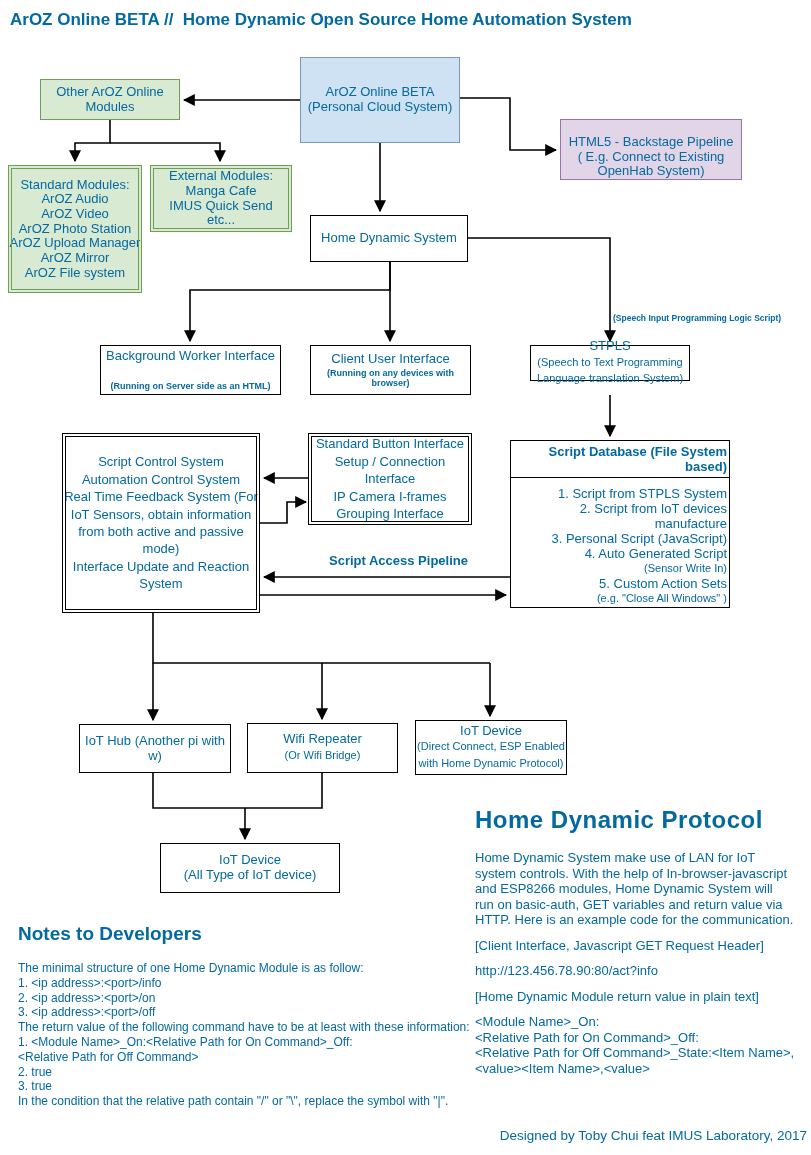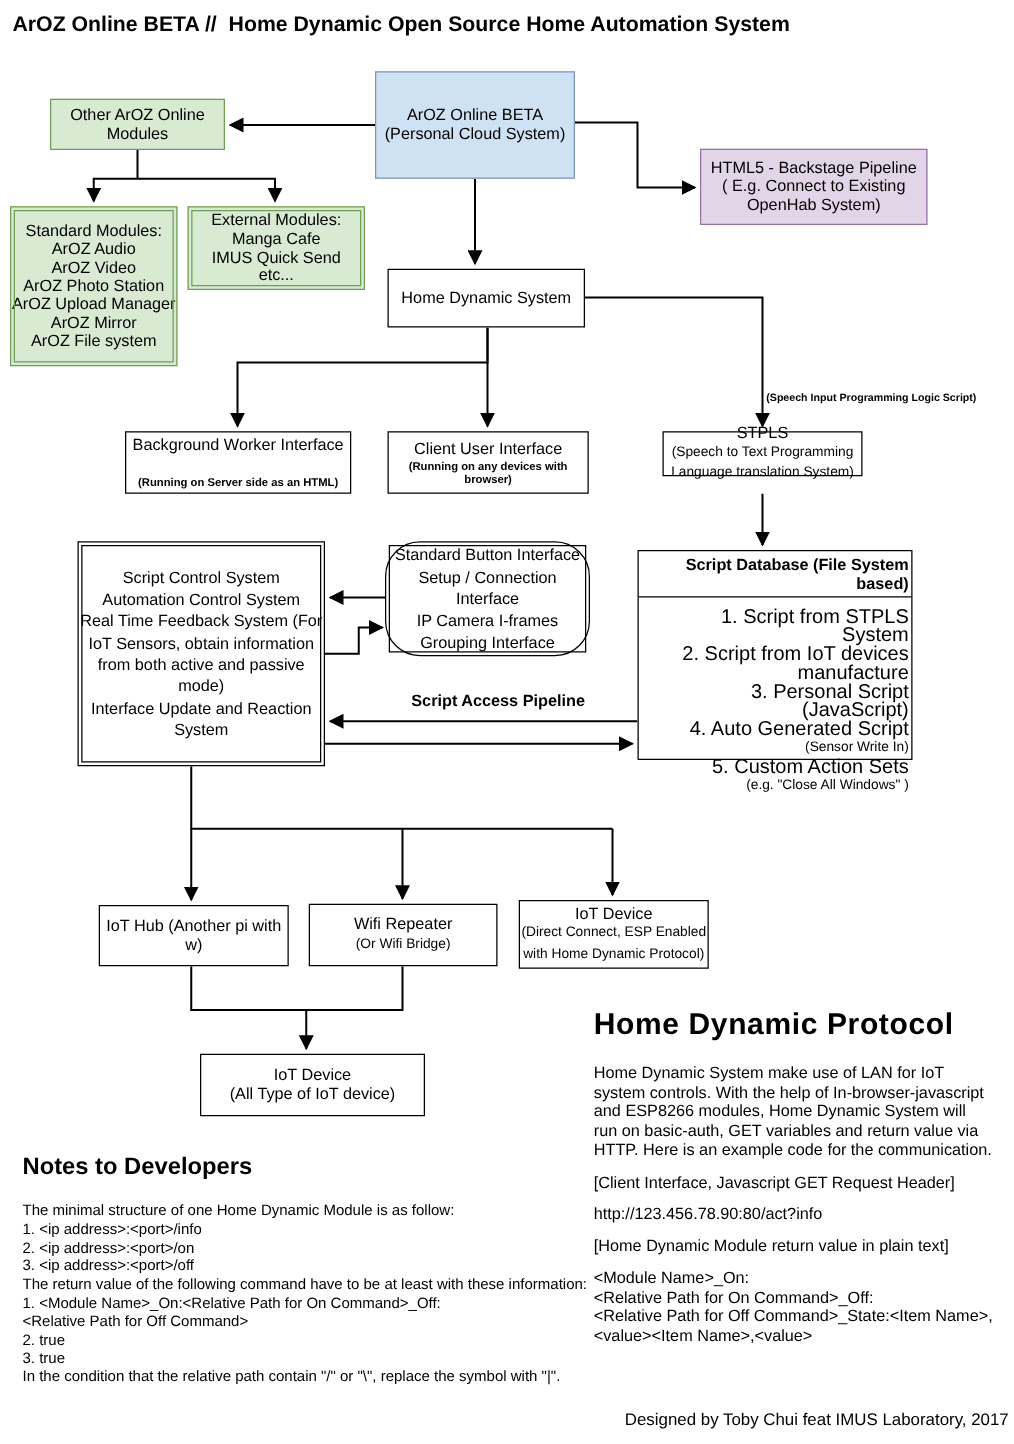--- a/index.html
+++ b/index.html
@@ -1,41 +1,41 @@
 <!DOCTYPE html>
 <html><head>
 <meta charset="utf-8">
 <style>
   html,body{margin:0;padding:0;background:#fff;}
   #canvas{position:relative;width:811px;height:1155px;background:#ffffff;overflow:hidden;
-          font-family:"Liberation Sans",sans-serif;color:#000000;}
+          font-family:"Liberation Sans",sans-serif;color:#0369a1;}
   #wires{position:absolute;left:0;top:0;z-index:0;}
   .node{position:absolute;box-sizing:border-box;border:1.6px solid #000;background:#fff;
         display:flex;flex-direction:column;align-items:center;justify-content:center;
         text-align:center;font-size:13px;line-height:1.13;z-index:1;}
   .pre{white-space:pre-line;}
   .double::before{content:"";position:absolute;inset:2px;border:1.5px solid currentColor;
         border-color:inherit;pointer-events:none;border-color:#000;}
   .green{background:#d9ead3;border-color:#6f9e55;}
   .green.double::before{border-color:#6f9e55;}
   .blue{background:#cfe2f3;border-color:#7b96bd;}
-  .purple{background:#e3d5e8;border-color:#9673a6;}
+  .purple{background:#e3d5e8;border-color:#9673a6;justify-content:flex-end;}
   .title{position:absolute;left:10px;top:10px;font-size:17px;font-weight:bold;white-space:pre;z-index:1;}
   .subsmall{font-size:9px;font-weight:bold;line-height:1.15;margin-top:1px;}
   .sub11{font-size:11px;line-height:1.5;}
   .lh-tall{line-height:1.34;}
   .floatlabel{position:absolute;font-weight:bold;z-index:1;}
   .stpls-note{left:613px;top:313px;width:185px;font-size:8.5px;text-align:left;}
   .sap-label{left:306px;top:553px;width:185px;font-size:13px;text-align:center;}
   
   .sdb{position:absolute;box-sizing:border-box;border:1.6px solid #000;background:#fff;z-index:1;
        font-size:13px;text-align:right;}
   .sdb-header{font-weight:bold;font-size:13px;padding:3px 2px 3px 6px;border-bottom:1.6px solid #000;}
   .sdb-list{padding:8px 2px 0 8px;}
-  .sdb-item{font-size:16px;line-height:15px;}
+  .sdb-item{font-size:13px;line-height:15px;}
   .sdb-item.small-item{font-size:11px;padding-left:14px;}
   
   .notes-heading{position:absolute;left:18px;top:923px;font-size:19px;font-weight:bold;z-index:1;}
   .notes-body{position:absolute;left:18px;top:961px;width:460px;font-size:12px;line-height:14.8px;z-index:1;}
   .proto{position:absolute;left:475px;top:806px;width:342px;z-index:1;}
   .proto-heading{font-size:24px;font-weight:bold;letter-spacing:0.5px;}
   .proto-block{font-size:13px;line-height:15.5px;margin-top:10px;}
   .proto-intro{margin-top:16px;}
   .footer{position:absolute;left:300px;top:1128px;width:507px;text-align:right;font-size:13.5px;z-index:1;}
 </style>
@@ -134,21 +134,21 @@
     <div class="pre">Script Control System
 Automation Control System
 Real Time Feedback System (For
 IoT Sensors, obtain information
 from both active and passive
 mode)
 Interface Update and Reaction
 System</div>
   </div>
 
-  <div class="node double lh-tall" style="left:308px;top:433px;width:164px;height:92px;border-radius:28px;">
+  <div class="node double lh-tall" style="left:308px;top:433px;width:164px;height:92px;">
     <div class="pre">Standard Button Interface
 Setup / Connection Interface
 IP Camera I-frames
 Grouping Interface</div>
   </div>
 
   <div class="sdb" style="left:510px;top:440px;width:220px;height:168px;">
     <div class="sdb-header">Script Database (File System based)</div>
     <div class="sdb-list">
       <div class="sdb-item">1. Script from STPLS System</div>

